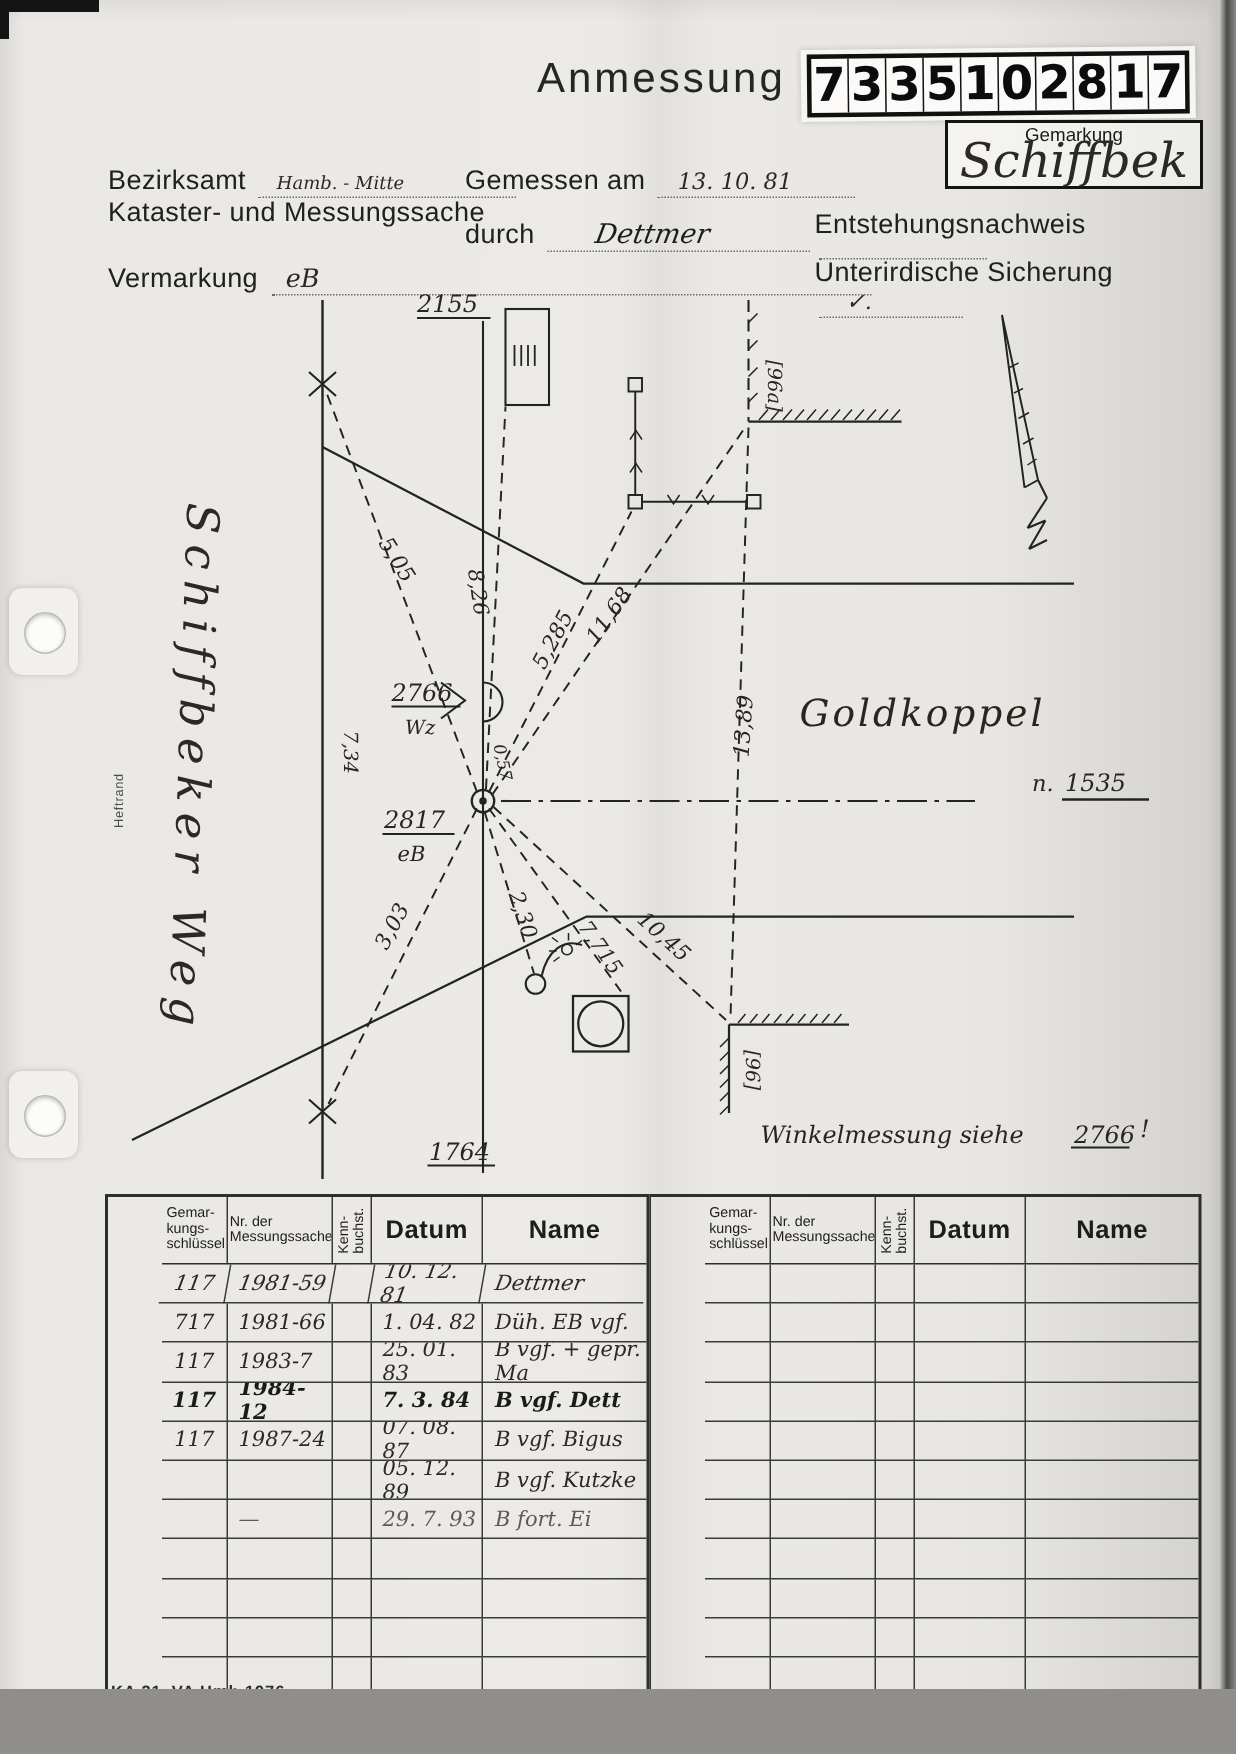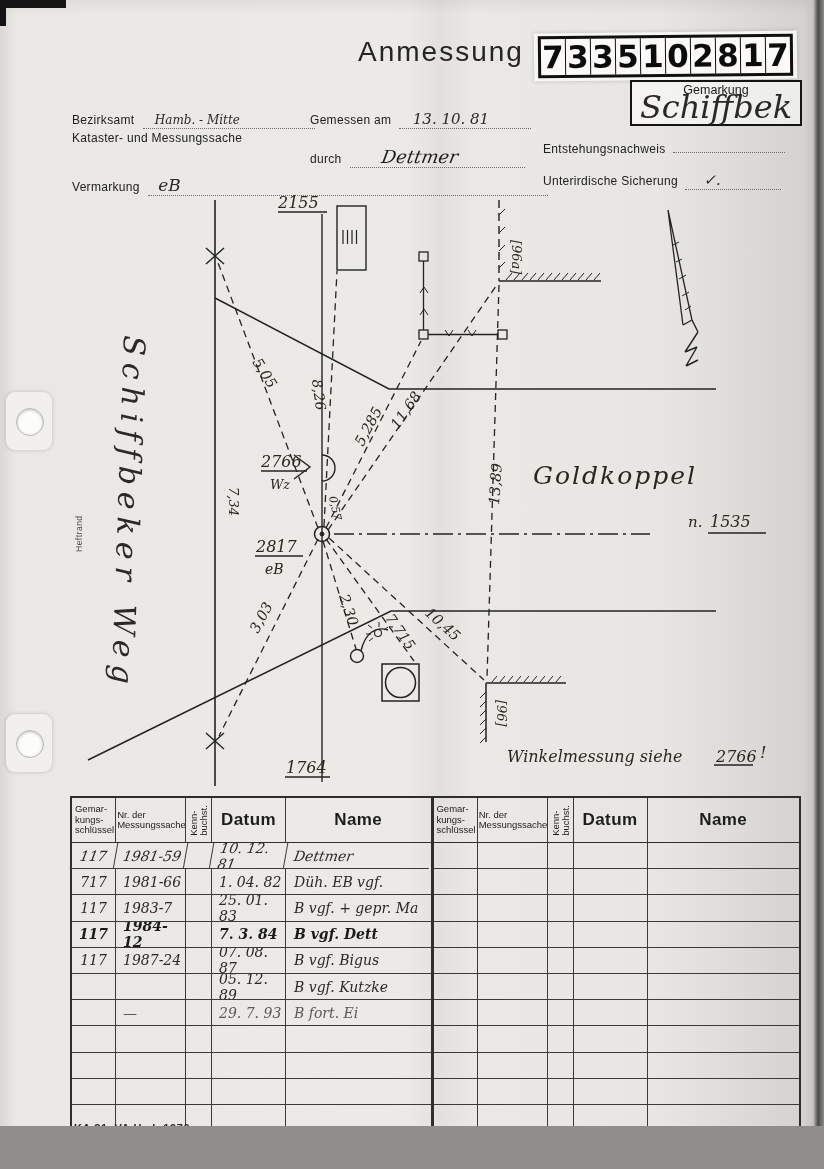--- a/index.html
+++ b/index.html
@@ -6,39 +6,39 @@
   .page{position:relative;width:824px;height:1126px;overflow:hidden;
     background:linear-gradient(90deg,#d9d8d4 0,#e9e8e4 16px,#eceae6 45%,#e7e6e2 80%,#d2d1cd 99%,#bdbcb8 100%);
     font-family:"Liberation Sans",sans-serif;color:#1d1d1d;}
   .page::before{content:"";position:absolute;inset:0;pointer-events:none;
     background:linear-gradient(90deg,transparent 410px,rgba(110,110,110,.07) 440px,transparent 475px),
                linear-gradient(180deg,rgba(0,0,0,.05) 0,transparent 14px);}
   .abs{position:absolute;}
   .hand{font-family:"DejaVu Serif",serif;font-style:italic;color:#2a2925;}
   .script{font-family:"DejaVu Serif",serif;font-style:italic;transform:skewX(-10deg);display:inline-block;}
   .pencil{color:#5b5a57;}
-  .lbl{font-size:12px;letter-spacing:.3px;color:#202020;text-align:right;}
+  .lbl{font-size:18px;letter-spacing:.3px;color:#202020;text-align:right;}
   .dots{border-bottom:1.5px dotted #6a6a66;display:inline-block;}
   
   .title{font-size:28px;letter-spacing:2px;color:#252525;}
   .subtitle{font-size:19px;letter-spacing:4px;color:#2b2b2b;}
   .sticker{background:#f6f5f2;padding:3px 4px;box-shadow:0 0 4px rgba(0,0,0,.18);transform:rotate(-.6deg);}
   .numbox{display:flex;border:3.5px solid #101010;background:#fbfaf8;}
   .digit{width:24px;height:36px;border-right:1.5px solid #101010;display:flex;align-items:center;justify-content:center;
     font-family:"DejaVu Sans",sans-serif;font-weight:bold;font-size:31px;color:#0c0c0c;}
   .digit:last-child{border-right:none;}
   .gembox{border:2.5px solid #141414;background:rgba(250,250,248,.65);width:168px;height:42px;text-align:center;}
   .gembox .glabel{font-size:12.5px;margin-top:1px;color:#1b1b1b;}
   .gembox .gval{font-size:32px;line-height:20px;}
   
   .rtable{position:absolute;left:70px;top:796px;width:731px;display:flex;}
   .half{border:2px solid #2e2e2c;}
   .half+.half{border-left:1.5px solid #2e2e2c;}
   .thead,.trow{display:grid;grid-template-columns:44px 70px 26px 74px 1fr;}
-  .half{width:362px;}
+  .half{width:362px;padding-left:36px;}
   .half.right{width:369px;}
   .tcell{border-right:1px solid #3a3a38;border-bottom:1px solid #3a3a38;overflow:hidden;
     display:flex;align-items:center;font-size:13.5px;}
   .thead .tcell{height:44px;border-bottom:1.6px solid #2e2e2c;justify-content:center;text-align:left;}
   .trow .tcell{height:25.2px;}
   .tcell:last-child{border-right:none;}
   .hc-small{font-size:9.5px;line-height:10.5px;white-space:pre-line;justify-content:flex-start;padding-left:2px;text-align:left;}
   .hc-kb span{transform:rotate(-90deg);font-size:9.5px;line-height:9.5px;white-space:pre-line;display:block;text-align:left;}
   .hc-big{font-size:17px;font-weight:bold;letter-spacing:.4px;}
   .c-g{justify-content:center;}

